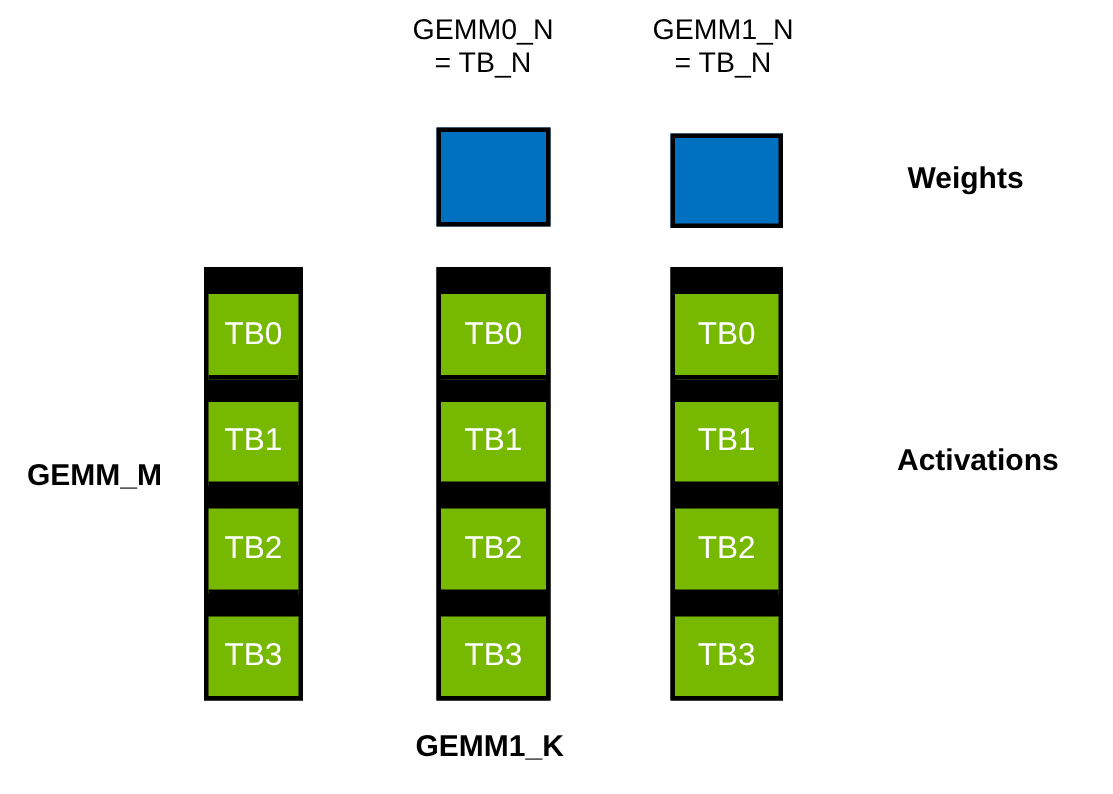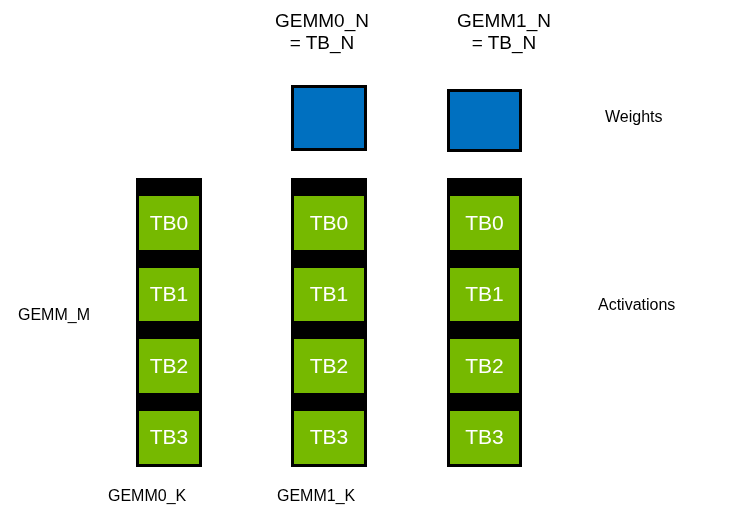--- a/index.html
+++ b/index.html
@@ -8,22 +8,23 @@
     width: 742px; height: 529px;
     background: var(--background, #fff);
     font-family: "Liberation Sans", sans-serif;
     position: relative; overflow: hidden;
   }
   .canvas { position: absolute; left: 0; top: 0; width: 742px; height: 446px; }
   .label {
     position: absolute;
     color: var(--label_text, #000);
     white-space: nowrap;
-    font-size: 16px;
+    font-size: 20px;
     line-height: 1.1;
+    font-weight: bold;
   }
   .top-label {
     position: absolute;
     width: 160px;
     text-align: center;
     color: var(--label_text, #000);
     font-size: 19px;
     line-height: 22px;
   }
   .weight-square {
@@ -53,21 +54,21 @@
 </style>
 </head>
 <body>
 
 <div class="canvas">
 
   <div class="top-label" style="left:242px; top:10px;">
     <div>GEMM0_N</div>
     <div>= TB_N</div>
   </div>
-  <div class="top-label" style="left:424px; top:10px;">
+  <div class="top-label" style="left:402px; top:10px;">
     <div>GEMM1_N</div>
     <div>= TB_N</div>
   </div>
 
   <div class="weight-square" style="left:291px; top:85px; width:76px; height:66px;"></div>
   <div class="weight-square" style="left:447px; top:89px; width:75px; height:63px;"></div>
 
   <div class="label" style="left:605px; top:108px;">Weights</div>
 
   <div class="tb-column" style="left:136px; top:178px; width:66px; height:289px;">
@@ -112,16 +113,15 @@
       </div>
     <div class="tb-block">
         <span>TB3</span>
       </div>
   </div>
 
   <div class="label" style="left:598px; top:296px;">Activations</div>
 
   <div class="label" style="left:18px; top:306px;">GEMM_M</div>
 
-  <div class="label" style="left:108px; top:487px;">GEMM0_K</div>
   <div class="label" style="left:277px; top:487px;">GEMM1_K</div>
 
 </div>
 
 </body></html>

